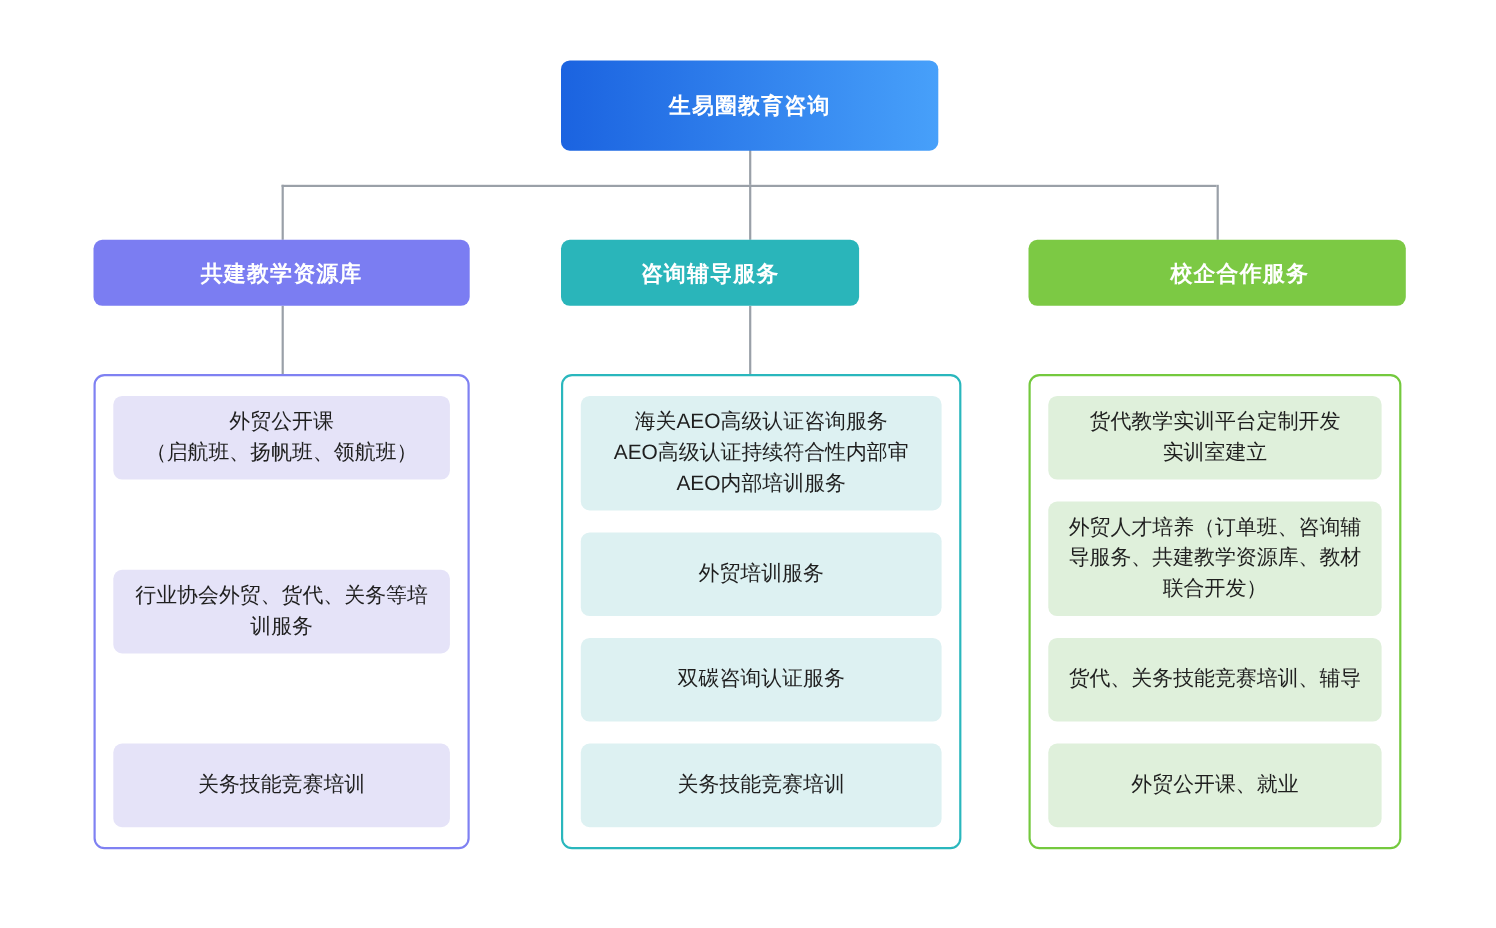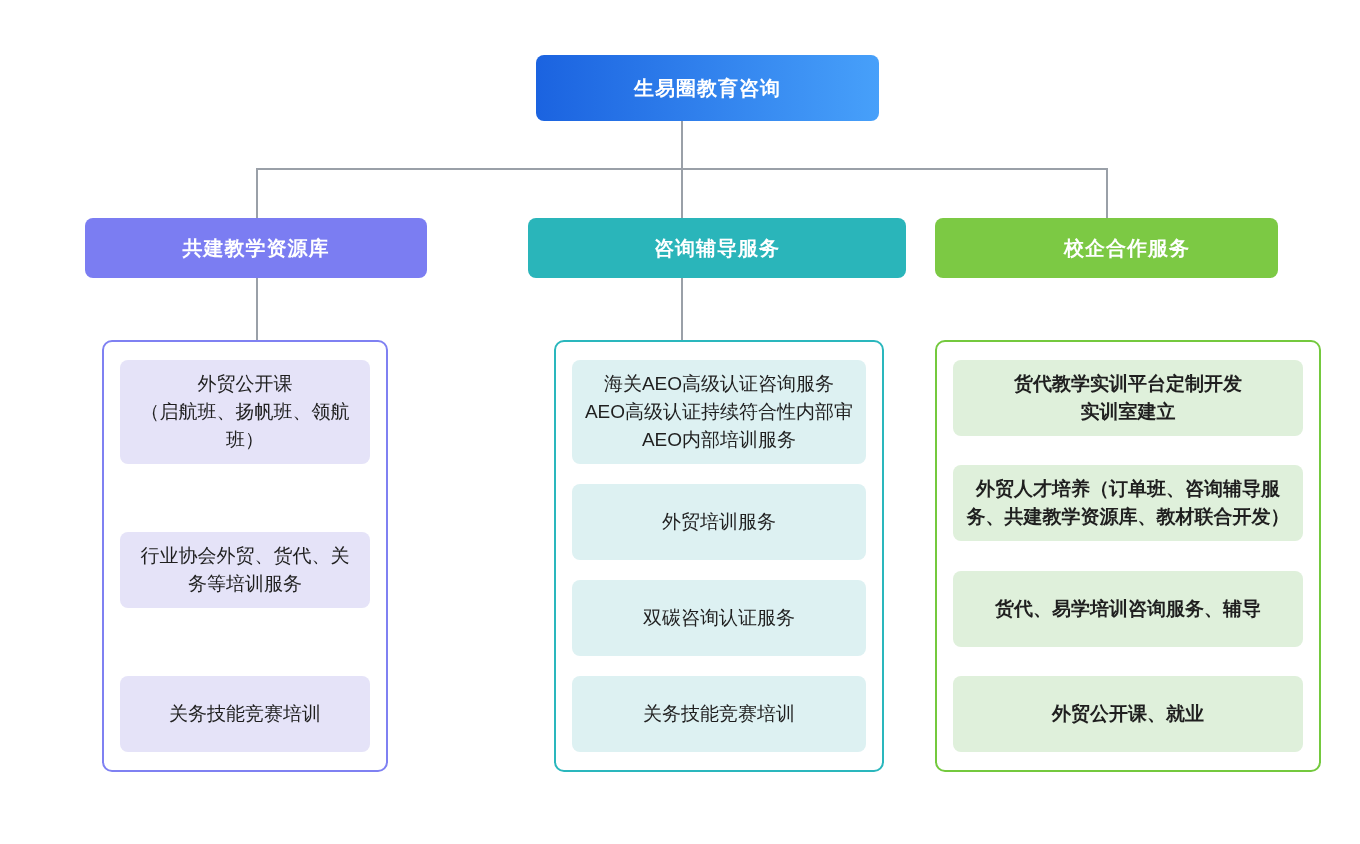--- a/index.html
+++ b/index.html
@@ -31,45 +31,45 @@
     justify-content: center;
     text-align: center;
     border-radius: 8px;
     color: var(--header-text, #ffffff);
     font-size: 20px;
     font-weight: bold;
     letter-spacing: 1px;
     box-sizing: border-box;
   }
   .node.root {
-    left: 536px; top: 55px; width: 343px; height: 66px;
+    left: 510px; top: 55px; width: 343px; height: 82px;
     background: linear-gradient(90deg, var(--root-gradient-start, #1b63e0), var(--root-gradient-end, #47a0fa));
   }
   .node.header { top: 218px; height: 60px; }
   .node.header.b1 { left: 85px;  width: 342px; background: var(--branch1-header, #7b7df2); }
-  .node.header.b2 { left: 528px; width: 378px; background: var(--branch2-header, #2ab5ba); }
+  .node.header.b2 { left: 510px; width: 271px; background: var(--branch2-header, #2ab5ba); }
   .node.header.b3 { left: 935px; width: 343px; background: var(--branch3-header, #7cc944); padding-left: 41px; }
 
   
   .group {
     position: absolute;
     top: 340px;
     height: 432px;
     box-sizing: border-box;
     background: #ffffff;
     border-radius: 10px;
     border: 2px solid;
     padding: 18px 16px;
     display: flex;
     flex-direction: column;
     justify-content: space-between;
   }
-  .group.b1 { left: 102px;  width: 286px; border-color: var(--branch1-border, #7f81f2); justify-content: space-between; }
-  .group.b2 { left: 510px; width: 330px; border-color: var(--branch2-border, #2ab7bd); margin-left: 44px; }
-  .group.b3 { left: 935px; width: 386px; border-color: var(--branch3-border, #74c93e); font-weight: bold; }
+  .group.b1 { left: 85px;  width: 342px; border-color: var(--branch1-border, #7f81f2); justify-content: space-between; }
+  .group.b2 { left: 510px; width: 364px; border-color: var(--branch2-border, #2ab7bd); }
+  .group.b3 { left: 935px; width: 339px; border-color: var(--branch3-border, #74c93e); }
 
   .item {
     box-sizing: border-box;
     border-radius: 8px;
     min-height: 76px;
     display: flex;
     align-items: center;
     justify-content: center;
     text-align: center;
     padding: 10px 12px;
@@ -114,17 +114,17 @@
 AEO内部培训服务</div>
     <div class="item">外贸培训服务</div>
     <div class="item">双碳咨询认证服务</div>
     <div class="item">关务技能竞赛培训</div>
   </div>
 
   <div class="group b3">
     <div class="item">货代教学实训平台定制开发
 实训室建立</div>
     <div class="item">外贸人才培养（订单班、咨询辅导服务、共建教学资源库、教材联合开发）</div>
-    <div class="item">货代、易学培训咨询服务、辅导</div>
+    <div class="item">货代、关务技能竞赛培训、辅导</div>
     <div class="item">外贸公开课、就业</div>
   </div>
 
 </div>
 
 </body></html>

